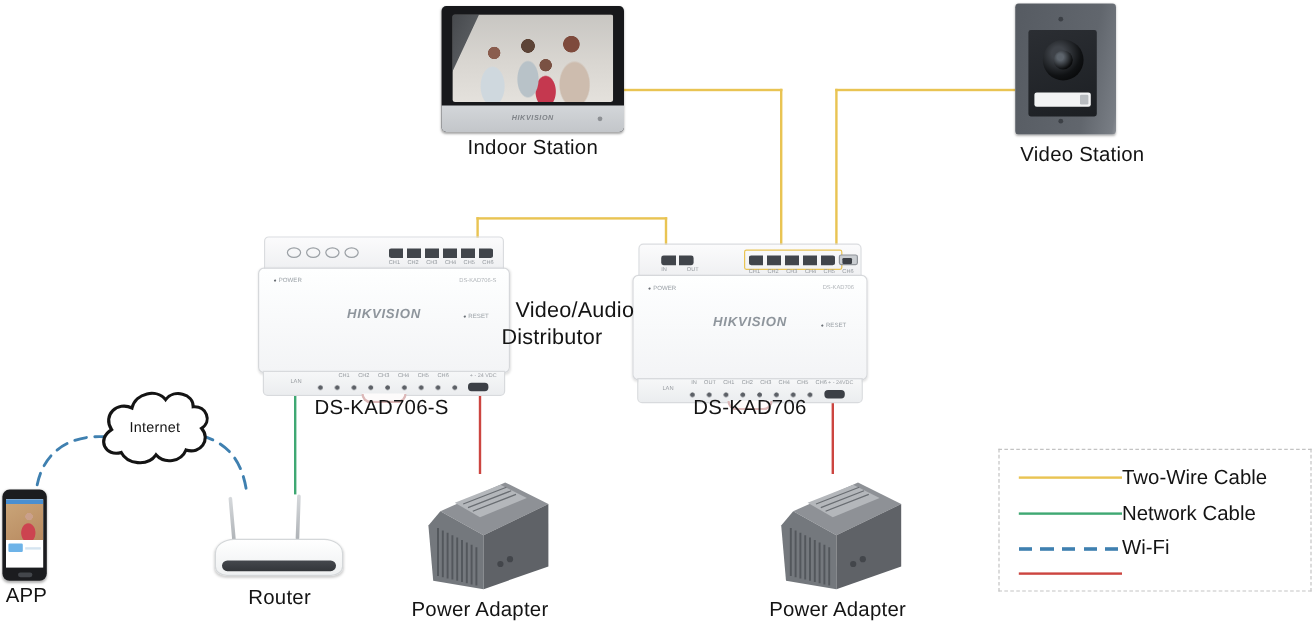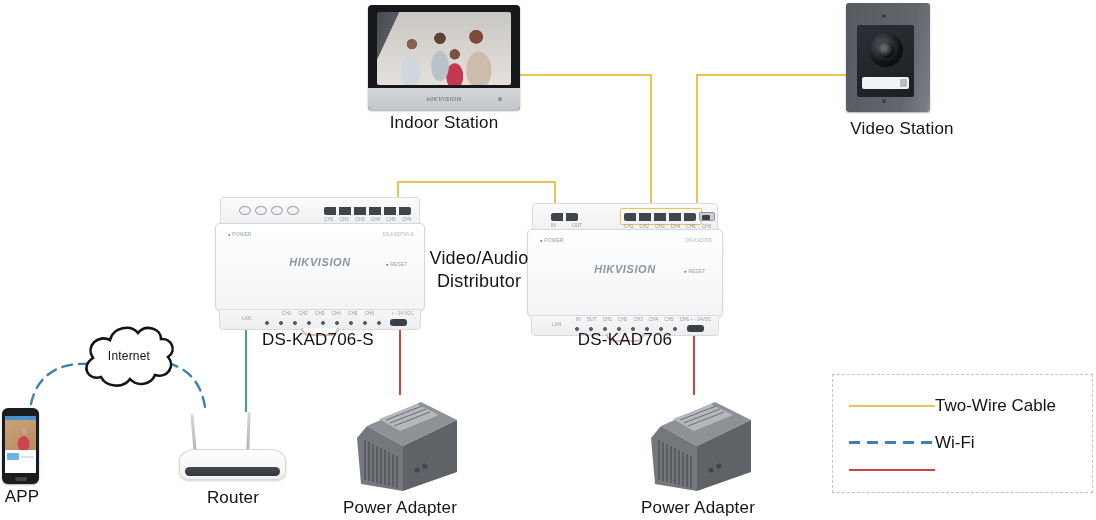--- a/index.html
+++ b/index.html
@@ -232,21 +232,21 @@
       </div>
       <div class="dots" style="left:42px; top:10px; width:112px;"></div>
       <div class="dc-conn" style="right:14px; top:9px;"></div>
       <div class="dc-text" style="right:7px; top:1px;">+ -  24VDC</div>
     </div>
     <div class="clip"></div>
   </div>
   <div class="lbl" style="left:545px; top:330px; width:160px;">DS-KAD706</div>
 
   <div class="lbl" style="left:420px; top:248px; width:118px; font-size:18px;">Video/Audio</div>
-  <div class="lbl" style="left:420px; top:271px; width:118px; font-size:18px;">Distributor</div>
+  <div class="lbl" style="left:401px; top:271px; width:118px; font-size:18px;">Distributor</div>
 
   <div class="abs phone">
     <div class="scr">
       <div class="statusbar"></div>
       <div class="photo"></div>
       <div class="bubble"></div>
       <div class="line1"></div>
     </div>
     <div class="home"></div>
   </div>
@@ -280,20 +280,24 @@
     <circle cx="74" cy="74" r="2.6" fill="#43464b"></circle>
   </svg>
   <div class="lbl" style="left:640px; top:498px; width:116px;">Power Adapter</div>
 
   <div class="abs legend">
     <div class="legend-row">
       <div class="legend-line two_wire"></div>
       <div class="legend-label">Two-Wire Cable</div>
     </div>
     <div class="legend-row">
+      <div class="legend-line network"></div>
+      <div class="legend-label">Network Cable</div>
+    </div>
+    <div class="legend-row">
       <div class="legend-line wifi"></div>
       <div class="legend-label">Wi-Fi</div>
     </div>
     <div class="legend-row">
       <div class="legend-line power"></div>
     </div>
   </div>
 
 </div>
 

